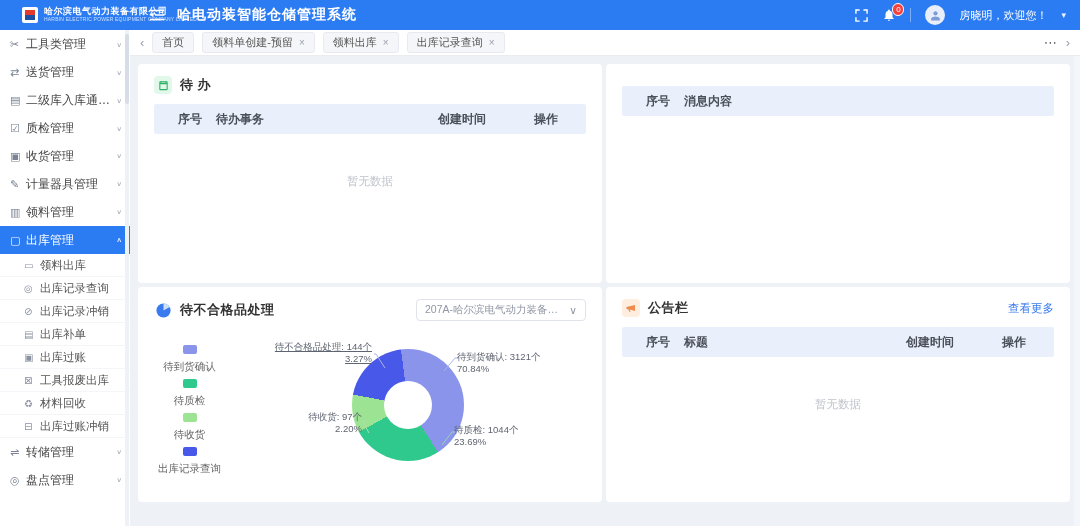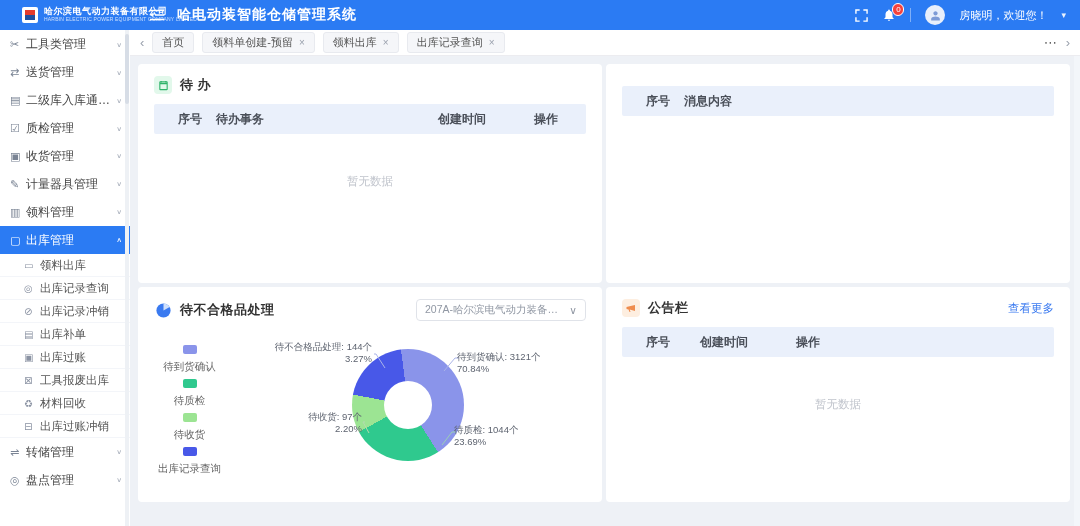--- a/index.html
+++ b/index.html
@@ -89,21 +89,21 @@
   .lg-item { display:flex; align-items:center; gap:6px; font-size:10.5px; color:#666; cursor:pointer;flex-direction:column; }
   .lg-sw { width:14px; height:9px; border-radius:2px; display:block; }
   .sw0 { background:#8a94ea; } .sw1 { background:#2fc98e; }
   .sw2 { background:#9ce493; } .sw3 { background:#4858e8; }
   .donut { position:absolute; left:198px; top:22px; width:112px; height:112px; border-radius:50%;
     background:conic-gradient(#8a94ea 0 41%, #2fc98e 41% 67%, #9ce493 67% 78%, #4858e8 78% 98%, #8a94ea 98% 100%); }
   .donut::after { content:""; position:absolute; left:32px; top:32px; width:48px; height:48px;
     border-radius:50%; background:#fff; }
   .plines { position:absolute; left:0; top:0; width:100%; height:100%; pointer-events:none; }
   .plabel { position:absolute; font-size:9.5px; color:#5e6470; line-height:1.25; }
-  .p0 { left:118px; width:100px; top:14px; text-align:right; }
+  .p0 { left:118px; width:100px; top:14px; text-align:right;text-decoration:underline; }
   .p1 { left:303px; top:24px; text-align:left; }
   .p2 { left:108px; width:100px; top:84px; text-align:right; }
   .p3 { left:300px; top:97px; text-align:left; }
 
   .main-scroll { position:absolute; right:0; top:30px; width:6px; height:496px; background:#f3f6fa; }
 </style>
 </head>
 <body>
 
 <div class="app-header">
@@ -348,20 +348,21 @@
       <div class="pic pic-orange">
         <svg width="12" height="12" viewBox="0 0 24 24">
             <path fill="#ef8c4d" d="M3 10v4l4 .8L9 20h2l-1.6-4.9L20 18V6L7 9.2 3 10z"></path>
           </svg>
       </div>
       <span class="p-title">公告栏</span>
       <span class="more-link">查看更多</span>
     </div>
     <div class="thead">
       <span class="th-idx">序号</span>
+      <span class="th-main">标题</span>
       <span class="th-time">创建时间</span>
       <span class="th-op">操作</span>
     </div>
     <div class="empty">暂无数据</div>
   </div>
 </div>
 
 <div class="main-scroll"></div>
 
 </body></html>

